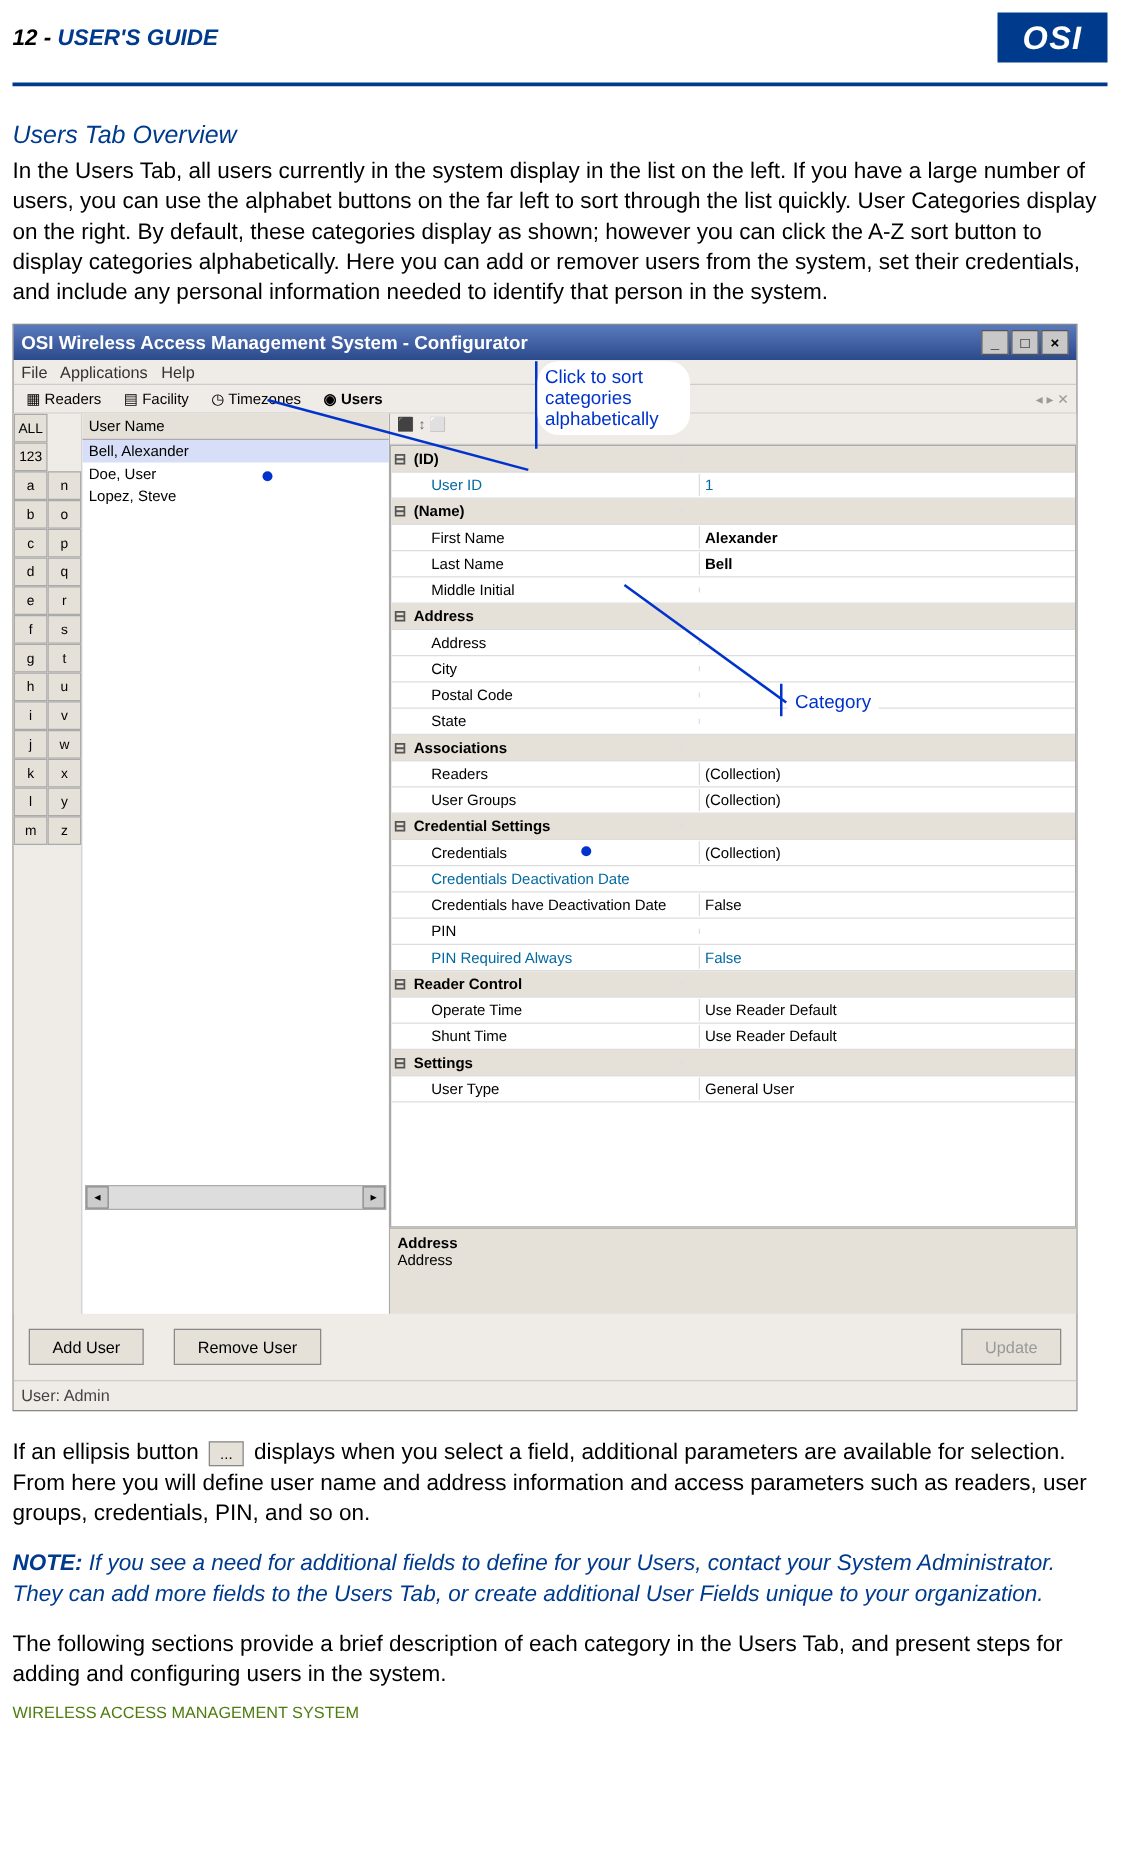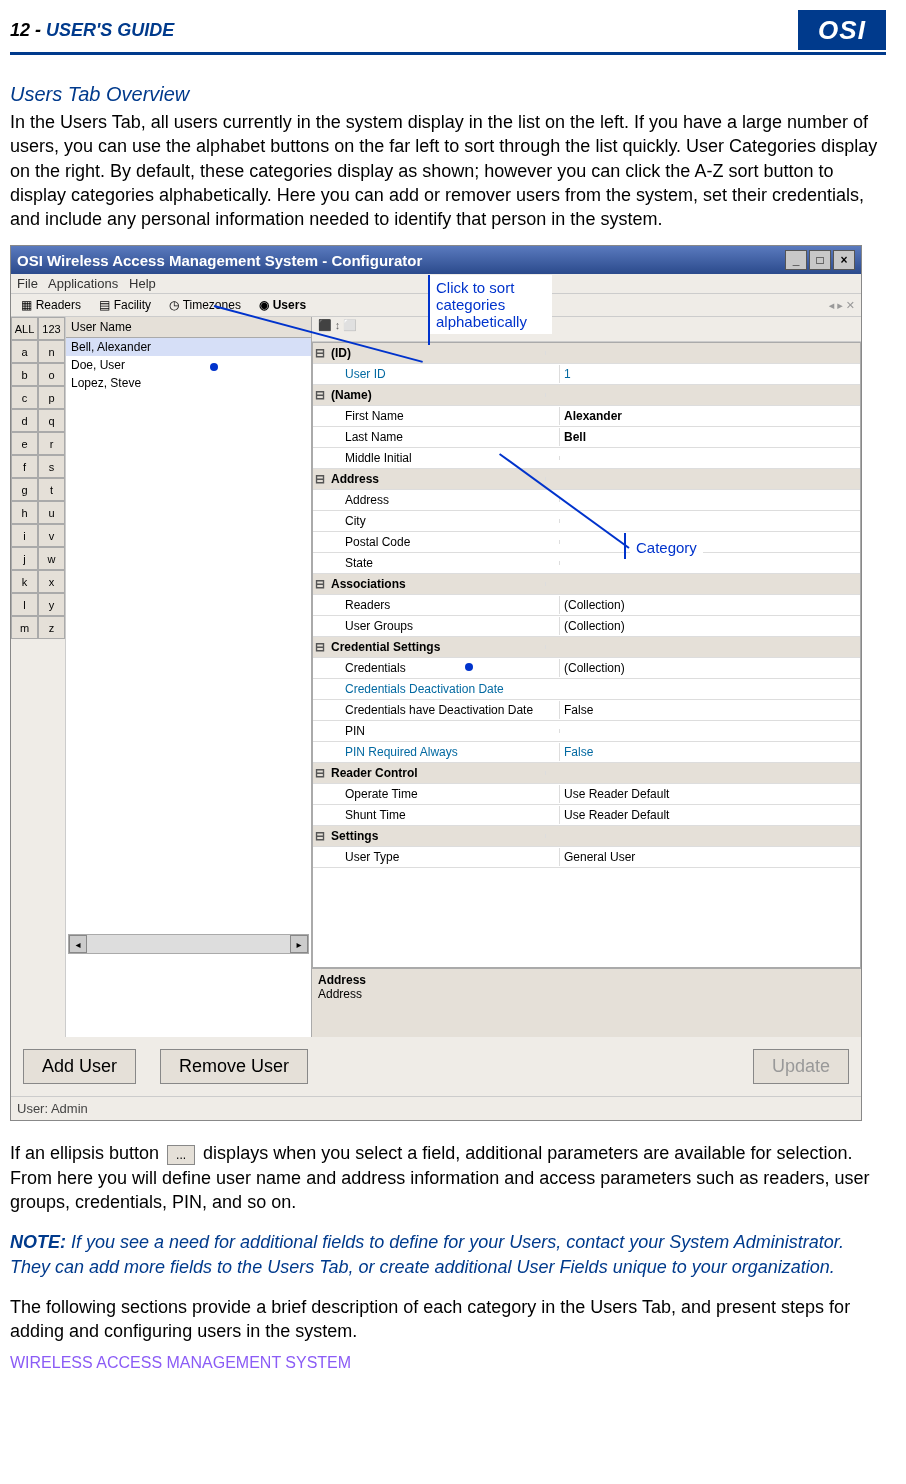--- a/index.html
+++ b/index.html
@@ -1,36 +1,36 @@
 <!DOCTYPE html>
 <html><head>
   <meta charset="utf-8">
   <style>
     body { margin: 0; font-family: Arial, Helvetica, sans-serif; font-size: 18px; color: #000; background: #fff; width: 906px; }
     .page { padding: 10px 20px 10px 10px; }
-    .header-row { display: flex; justify-content: space-between; align-items: center; border-bottom: 3px solid #003a8c; padding-bottom: 2px; }
+    .header-row { display: flex; justify-content: space-between; align-items: center; border-bottom: 3px solid #003a8c; padding-bottom: 16px; }
     .header-left { font-weight: bold; font-style: italic; font-size: 18px; }
     .header-left .pn { color: #003a8c; }
     .osi-logo { width: 88px; height: 40px; background: #003a8c; color: #fff; font-weight: bold; font-size:26px; display:flex; align-items:center; justify-content:center; font-style: italic; letter-spacing:1px;}
     .section-title { font-weight: normal; font-style: italic; color: #003a8c; font-size: 20px; margin-top: 28px; margin-bottom: 4px; }
     .para { line-height: 1.35; margin-bottom: 10px; }
     .screenshot-wrap { position: relative; margin: 14px 0; }
     .app-window { border: 1px solid #888; background: #efece7; width: 850px; font-size: 12px; font-family: Tahoma, sans-serif; }
     .titlebar { background: linear-gradient(#5a7abe, #2b4a8c); color: #fff; font-weight: bold; padding: 4px 6px; display:flex; justify-content:space-between; align-items:center; font-size:15px;}
     .titlebar-right { display:flex; gap:2px;}
     .win-btn { width:20px; height:18px; background:#c8c8c8; border:1px solid #555; display:flex; align-items:center; justify-content:center; font-size:12px; color:#000;}
     .menubar { background:#efece7; padding: 2px 6px; color:#333; font-size:13px; }
     .toolbar { background:#efece7; padding:3px 6px; border-top:1px solid #ccc; border-bottom:1px solid #ccc; font-size:12px; display:flex; align-items:center; gap:10px;}
     .tbtn { padding:1px 4px; }
     .tbtn.active { font-weight:bold; }
     .right-tiny { margin-left:auto; color:#999; font-size:11px; }
     .main-split { display:flex; height:720px; }
     .left-col { width:300px; border-right:1px solid #aaa; background:#efece7; display:flex; }
     .az-col { width:54px; background:#efece7; border-right:1px solid #ccc; }
-    .az-top { display:flex; }
+    .az-top { display:flex;flex-direction:column; }
     .az-btn { width:27px; height:23px; box-sizing:border-box; border:1px solid #aaa; background:#e5e0d8; font-size:11px; display:flex; align-items:center; justify-content:center; }
     .az-btn.wide { width:27px; }
     .az-grid { display:flex; }
     .az-subcol { width:27px; }
     .user-list { flex:1; background:#fff; border:0; }
     .ul-header { background:#e5e0d8; border-bottom:1px solid #aaa; padding:3px 5px; font-size:12px;}
     .ul-row { padding:2px 5px; font-size:12px; }
     .ul-row.sel { background:#d6dff7; }
     .right-col { flex:1; background:#efece7; display:flex; flex-direction:column; }
     .prop-toolbar { height:20px; background:#efece7; border-bottom:1px solid #ccc; padding:2px 6px; font-size:11px; color:#666;}
@@ -38,52 +38,52 @@
     .prow { display:flex; border-bottom:1px solid #ddd; min-height:20px; align-items:center; font-size:12px;}
     .prow.cat { background:#e5e0d8; font-weight:bold; }
     .prow .exp { width:14px; text-align:center; color:#555; }
     .prow .lab { width:210px; padding:2px 4px; }
     .prow .val { flex:1; padding:2px 4px; border-left:1px solid #ddd; }
     .prow .lab.indent { padding-left:18px; }
     .prow .val.bold { font-weight:bold; }
     .prow .lab.gray, .prow .val.gray { color:#0369a1; }
     .desc-panel { height:60px; background:#e5e0d8; border-top:1px solid #aaa; padding:4px 6px; font-size:12px;}
     .bottom-bar { display:flex; padding:12px; gap:24px; align-items:center; background:#efece7;}
-    .app-btn { padding:6px 18px; background:#e5e0d8; border:1px solid #888; font-size:18px;}
+    .app-btn { padding:6px 18px; background:#e5e0d8; border:1px solid #888; font-size:13px;}
     .app-btn.dis { color:#999; }
     .statusbar { padding:4px 6px; font-size:13px; background:#efece7; border-top:1px solid #ccc; color:#444;}
     .scrollbar-h { height:18px; background:#ddd; border:1px solid #aaa; display:flex; align-items:center; margin:2px;}
     .sb-arrow { width:16px; height:16px; background:#ccc; border:1px solid #888; display:flex; align-items:center; justify-content:center; font-size:10px;}
     .sb-track { flex:1; }
     .annot-box { position:absolute; background:#fff; padding:4px 6px; font-family:Arial; font-size:15px; color:#0033cc; border:0; z-index:10;}
     .annot-line { position:absolute; background:#0033cc; z-index:5; }
     .annot-dot { position:absolute; width:8px; height:8px; border-radius:50%; background:#0033cc; z-index:6;}
     .ellipsis-para { line-height:1.35; margin: 20px 0 10px 0; }
     .ellipsis-btn { display:inline-flex; width:26px; height:18px; border:1px solid #888; background:#e5e0d8; align-items:center; justify-content:center; font-size:12px; vertical-align:middle; margin:0 3px;}
     .note { color:#003a8c; font-style:italic; line-height:1.35; margin:16px 0; }
     .note-label { font-weight:bold; color:#003a8c; font-style:italic; }
-    .footer-text { color:#8b5cf6; font-size:16px; margin-top:4px; }
+    .footer-text { color:#4d7c0f; font-size:13px; margin-top:4px; }
   </style>
 </head>
 <body>
 
 <div class="page">
   <div class="header-row">
     <div class="header-left">
       <span>12 - </span><span class="pn">USER'S GUIDE</span>
     </div>
     <div class="osi-logo">OSI</div>
   </div>
 
   <div class="section-title">Users Tab Overview</div>
   <div class="para">In the Users Tab, all users currently in the system display in the list on the left.   If you have a large number of users, you can use the alphabet buttons on the far left to sort through the list quickly.   User Categories display on the right.   By default, these categories display as shown; however you can click the A-Z sort button to display categories alphabetically.   Here you can add or remover users from the system, set their credentials, and include any personal information needed to identify that person in the system.</div>
 
   <div class="screenshot-wrap">
 
-    <div class="annot-box" style="left:420px; top:30px; width:110px;">Click to sort categories alphabetically</div>
+    <div class="annot-box" style="left:420px; top:30px; width:110px;border-radius:17px;">Click to sort categories alphabetically</div>
     <div class="annot-dot" style="left:200px; top:118px;"></div>
     <div class="annot-line" style="left:204px; top:60px; width:216px; height:2px; transform:rotate(15deg); transform-origin:left;"></div>
     <div class="annot-line" style="left:418px; top:30px; width:2px; height:70px;"></div>
 
     <div class="annot-box" style="left:620px; top:290px;">Category</div>
     <div class="annot-dot" style="left:455px; top:418px;"></div>
     <div class="annot-line" style="left:459px; top:302px; width:160px; height:2px; transform:rotate(36deg); transform-origin:right;"></div>
     <div class="annot-line" style="left:614px; top:288px; width:2px; height:26px;"></div>
 
     <div class="app-window">

